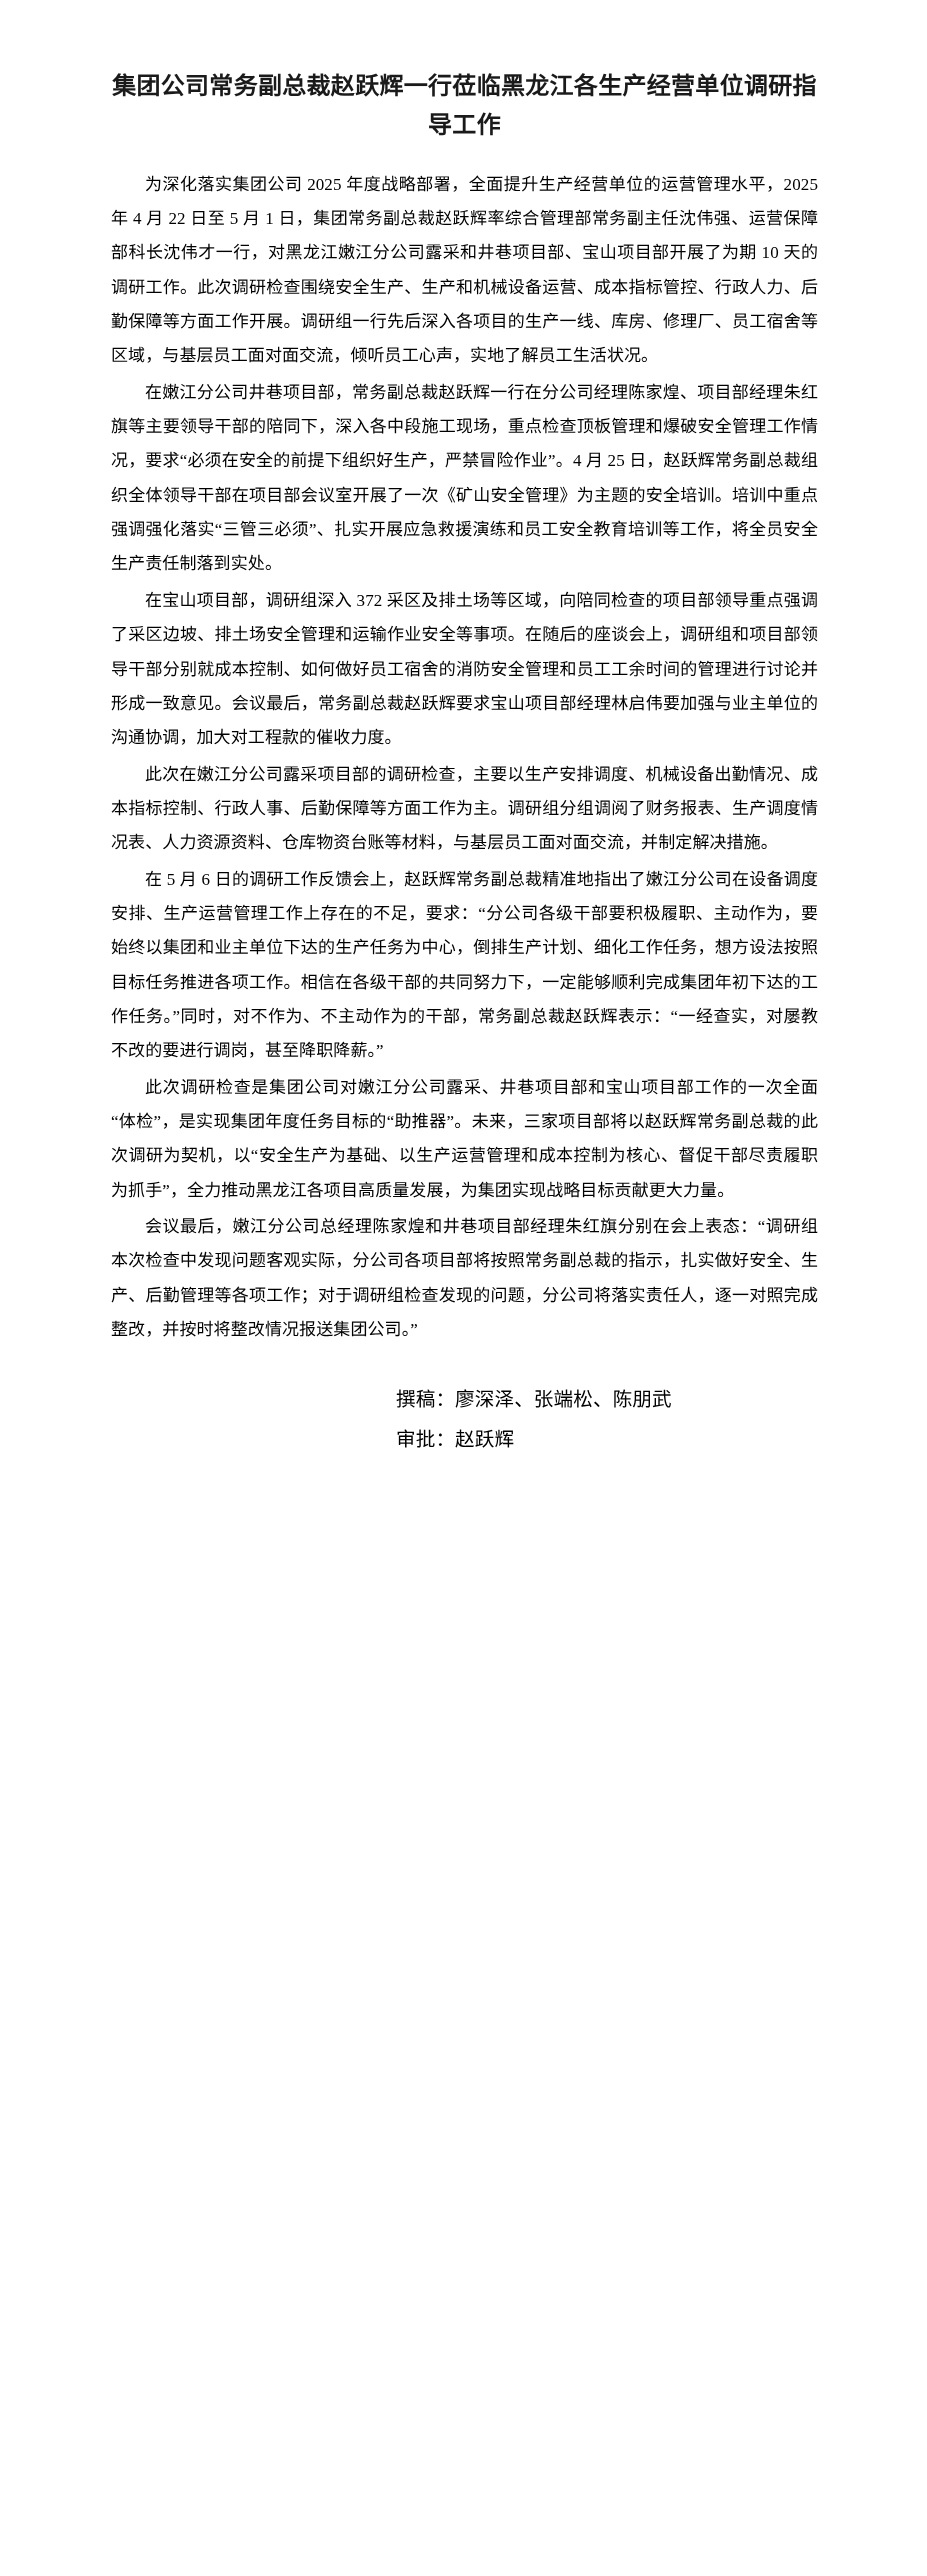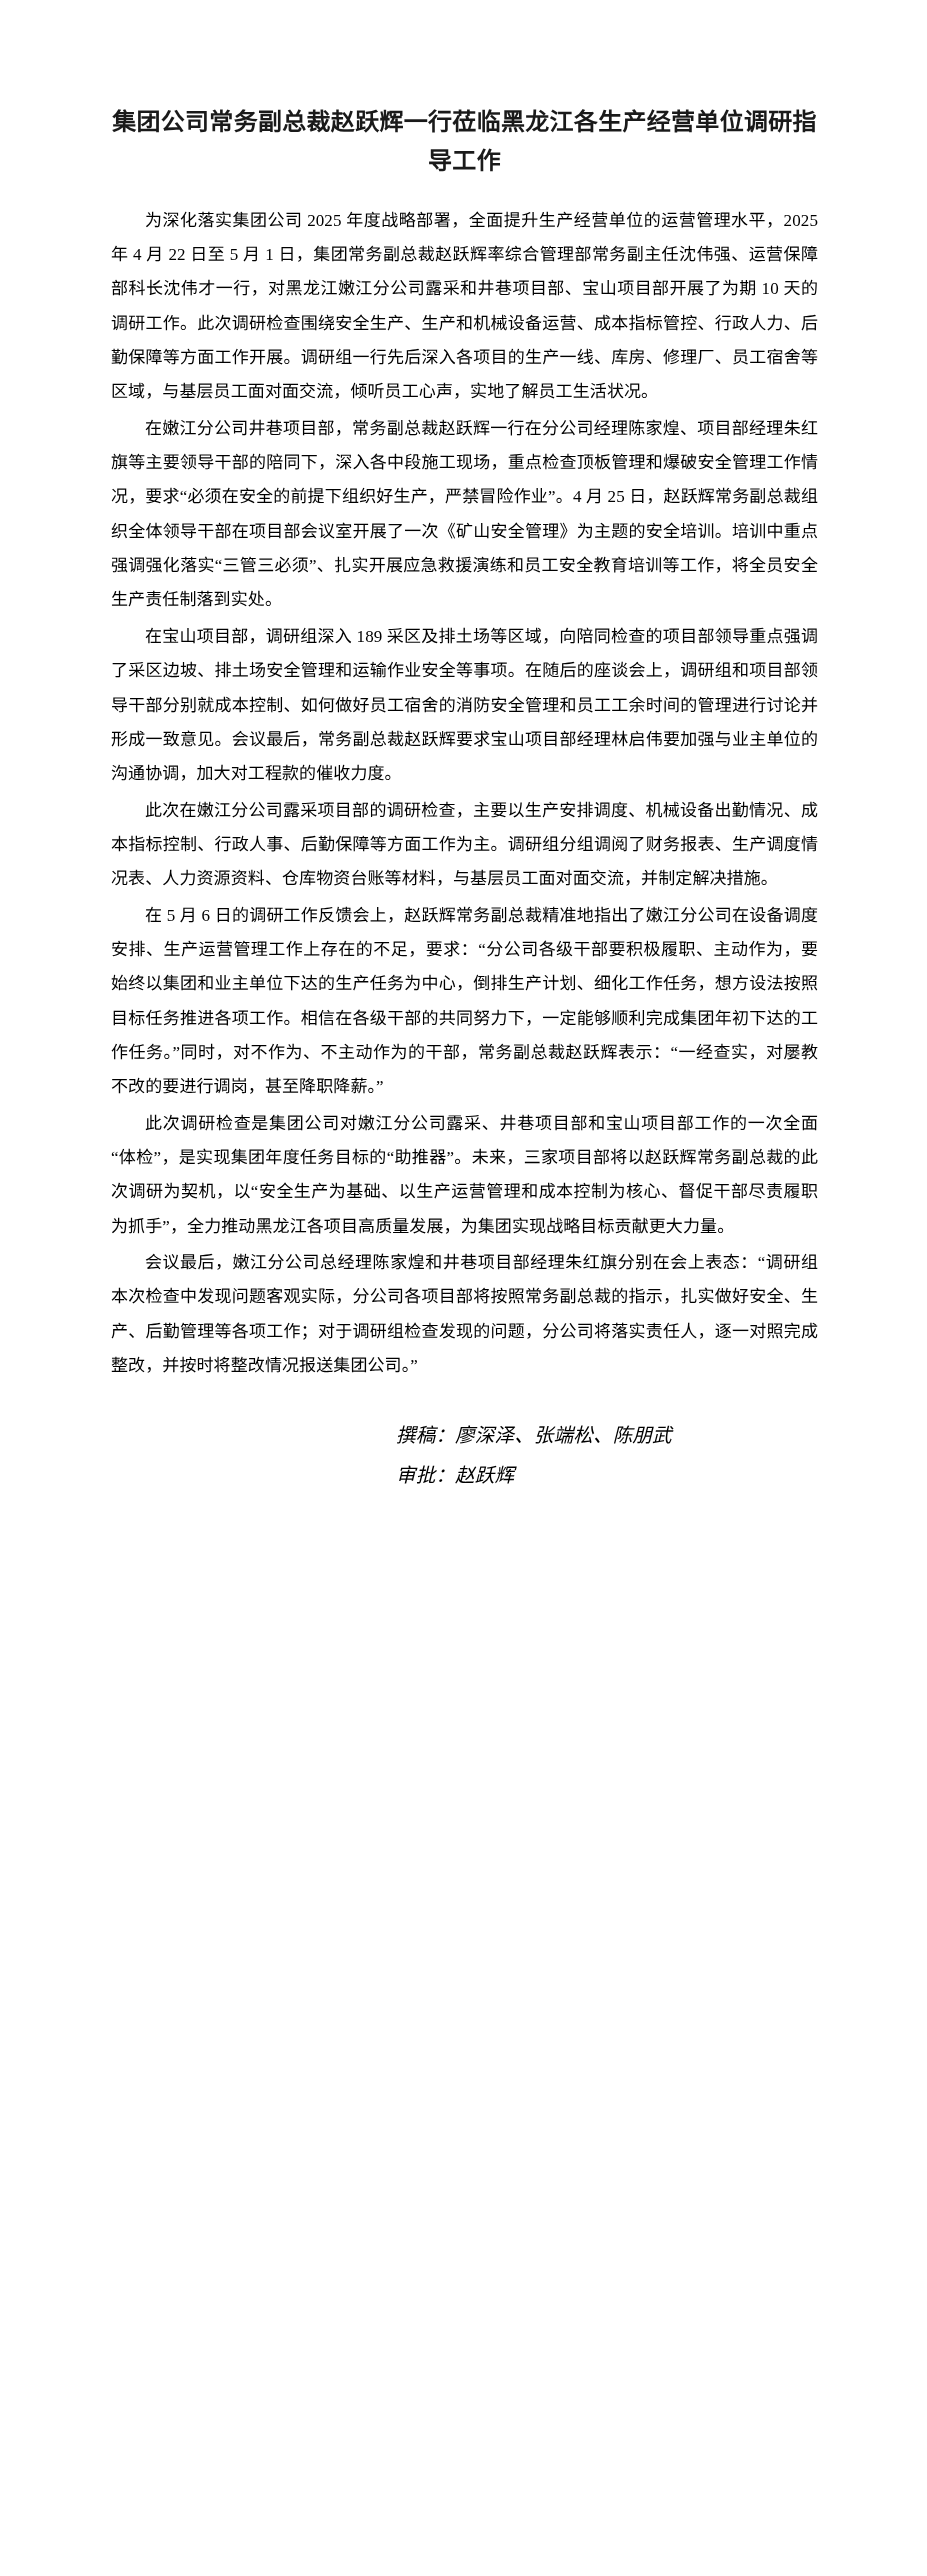--- a/index.html
+++ b/index.html
@@ -24,21 +24,21 @@
     padding: 0;
   }
   .doc-body {
     position: absolute;
     left: 111px;
     top: 0;
     width: 707px;
   }
   .doc-title {
     margin: 0;
-    padding-top: 103px;
+    padding-top: 67px;
     font-size: 24px;
     font-weight: bold;
     line-height: 1.62;
     text-align: center;
     letter-spacing: 0.3px;
     font-family: "Liberation Sans", "DejaVu Sans", sans-serif;
     color: #1a1a1a;
   }
   .body-block {
     margin-top: 23px;
@@ -60,35 +60,34 @@
   .signoff {
     margin-top: 33px;
     padding-left: 285px;
   }
   .signoff-line {
     font-size: 19.6px;
     line-height: 2.02;
     letter-spacing: 0.1px;
     white-space: pre;
     font-family: "Liberation Serif", "DejaVu Serif", serif;
-    font-style: italic;
   }
 </style>
 </head>
 <body>
 
 <div class="page">
   <div class="doc-body">
 
     <h1 class="doc-title">集团公司常务副总裁赵跃辉一行莅临黑龙江各生产经营单位调研指导工作</h1>
 
     <div class="body-block">
       <p class="para">为深化落实集团公司 2025 年度战略部署，全面提升生产经营单位的运营管理水平，2025 年 4 月 22 日至 5 月 1 日，集团常务副总裁赵跃辉率综合管理部常务副主任沈伟强、运营保障部科长沈伟才一行，对黑龙江嫩江分公司露采和井巷项目部、宝山项目部开展了为期 10 天的调研工作。此次调研检查围绕安全生产、生产和机械设备运营、成本指标管控、行政人力、后勤保障等方面工作开展。调研组一行先后深入各项目的生产一线、库房、修理厂、员工宿舍等区域，与基层员工面对面交流，倾听员工心声，实地了解员工生活状况。</p>
       <p class="para">在嫩江分公司井巷项目部，常务副总裁赵跃辉一行在分公司经理陈家煌、项目部经理朱红旗等主要领导干部的陪同下，深入各中段施工现场，重点检查顶板管理和爆破安全管理工作情况，要求“必须在安全的前提下组织好生产，严禁冒险作业”。4 月 25 日，赵跃辉常务副总裁组织全体领导干部在项目部会议室开展了一次《矿山安全管理》为主题的安全培训。培训中重点强调强化落实“三管三必须”、扎实开展应急救援演练和员工安全教育培训等工作，将全员安全生产责任制落到实处。</p>
-      <p class="para">在宝山项目部，调研组深入 189 采区及排土场等区域，向陪同检查的项目部领导重点强调了采区边坡、排土场安全管理和运输作业安全等事项。在随后的座谈会上，调研组和项目部领导干部分别就成本控制、如何做好员工宿舍的消防安全管理和员工工余时间的管理进行讨论并形成一致意见。会议最后，常务副总裁赵跃辉要求宝山项目部经理林启伟要加强与业主单位的沟通协调，加大对工程款的催收力度。</p>
+      <p class="para">在宝山项目部，调研组深入 372 采区及排土场等区域，向陪同检查的项目部领导重点强调了采区边坡、排土场安全管理和运输作业安全等事项。在随后的座谈会上，调研组和项目部领导干部分别就成本控制、如何做好员工宿舍的消防安全管理和员工工余时间的管理进行讨论并形成一致意见。会议最后，常务副总裁赵跃辉要求宝山项目部经理林启伟要加强与业主单位的沟通协调，加大对工程款的催收力度。</p>
       <p class="para">此次在嫩江分公司露采项目部的调研检查，主要以生产安排调度、机械设备出勤情况、成本指标控制、行政人事、后勤保障等方面工作为主。调研组分组调阅了财务报表、生产调度情况表、人力资源资料、仓库物资台账等材料，与基层员工面对面交流，并制定解决措施。</p>
       <p class="para">在 5 月 6 日的调研工作反馈会上，赵跃辉常务副总裁精准地指出了嫩江分公司在设备调度安排、生产运营管理工作上存在的不足，要求：“分公司各级干部要积极履职、主动作为，要始终以集团和业主单位下达的生产任务为中心，倒排生产计划、细化工作任务，想方设法按照目标任务推进各项工作。相信在各级干部的共同努力下，一定能够顺利完成集团年初下达的工作任务。”同时，对不作为、不主动作为的干部，常务副总裁赵跃辉表示：“一经查实，对屡教不改的要进行调岗，甚至降职降薪。”</p>
       <p class="para">此次调研检查是集团公司对嫩江分公司露采、井巷项目部和宝山项目部工作的一次全面“体检”，是实现集团年度任务目标的“助推器”。未来，三家项目部将以赵跃辉常务副总裁的此次调研为契机，以“安全生产为基础、以生产运营管理和成本控制为核心、督促干部尽责履职为抓手”，全力推动黑龙江各项目高质量发展，为集团实现战略目标贡献更大力量。</p>
       <p class="para">会议最后，嫩江分公司总经理陈家煌和井巷项目部经理朱红旗分别在会上表态：“调研组本次检查中发现问题客观实际，分公司各项目部将按照常务副总裁的指示，扎实做好安全、生产、后勤管理等各项工作；对于调研组检查发现的问题，分公司将落实责任人，逐一对照完成整改，并按时将整改情况报送集团公司。”</p>
     </div>
 
     <div class="signoff">
       <div class="signoff-line">撰稿：廖深泽、张端松、陈朋武</div>
       <div class="signoff-line">审批：赵跃辉</div>
     </div>

